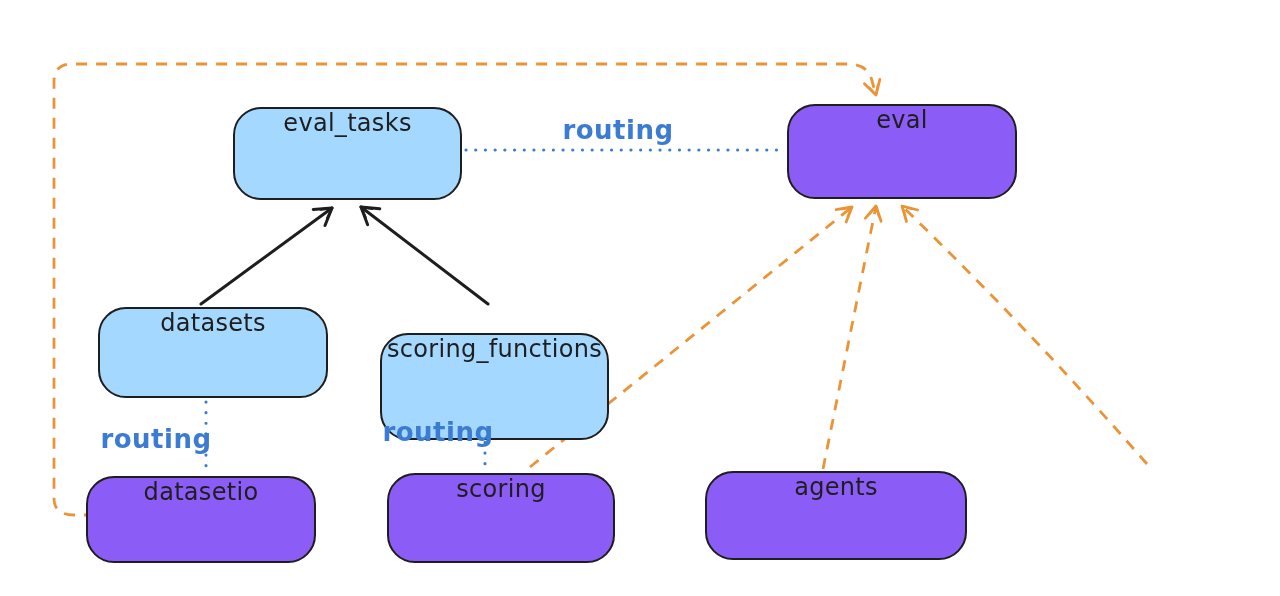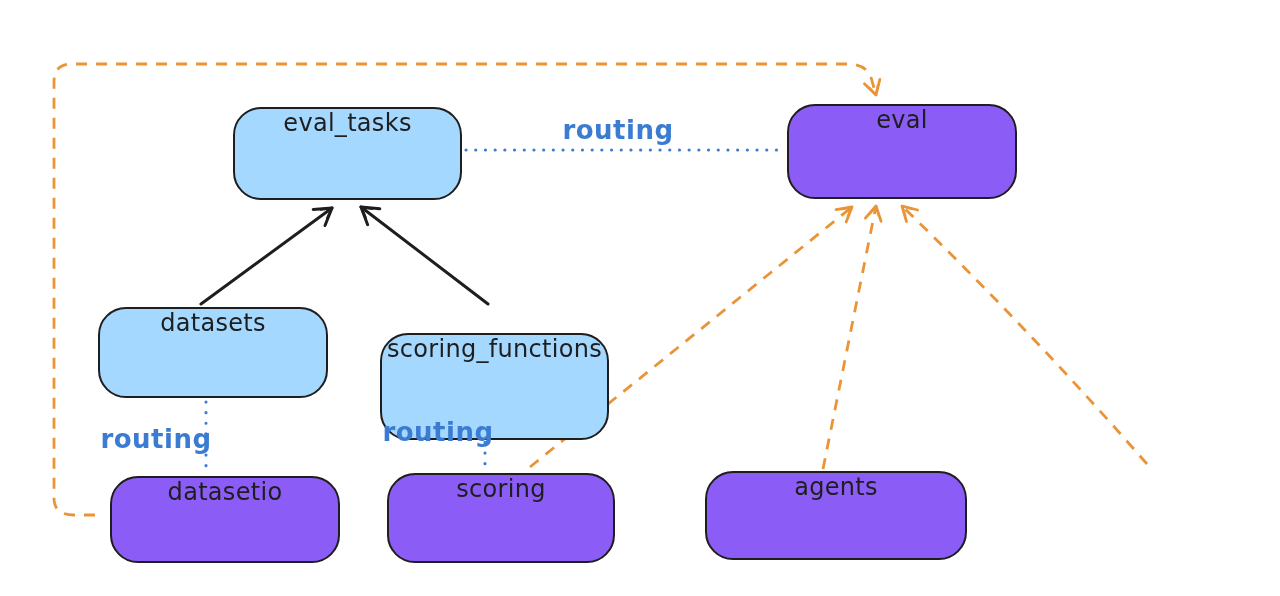--- a/index.html
+++ b/index.html
@@ -73,21 +73,21 @@
   </div>
 
   <div class="node blue" style="left:98px;top:307px;width:230px;height:91px;">
     <span>datasets</span>
   </div>
 
   <div class="node blue" style="left:380px;top:305px;width:229px;height:107px;margin-top:28px;">
     <span>scoring_functions</span>
   </div>
 
-  <div class="node green" style="left:110px;top:476px;width:230px;height:87px;">
+  <div class="node green" style="left:86px;top:476px;width:230px;height:87px;">
     <span>datasetio</span>
   </div>
 
   <div class="node green" style="left:387px;top:473px;width:228px;height:90px;">
     <span>scoring</span>
   </div>
 
   <div class="node green" style="left:705px;top:471px;width:262px;height:89px;">
     <span>agents</span>
   </div>

